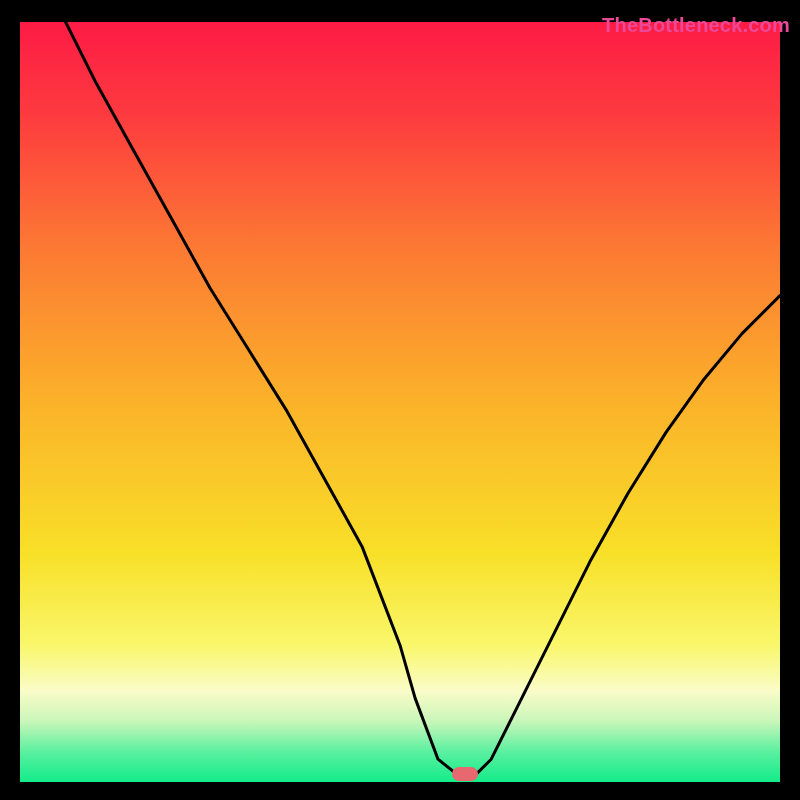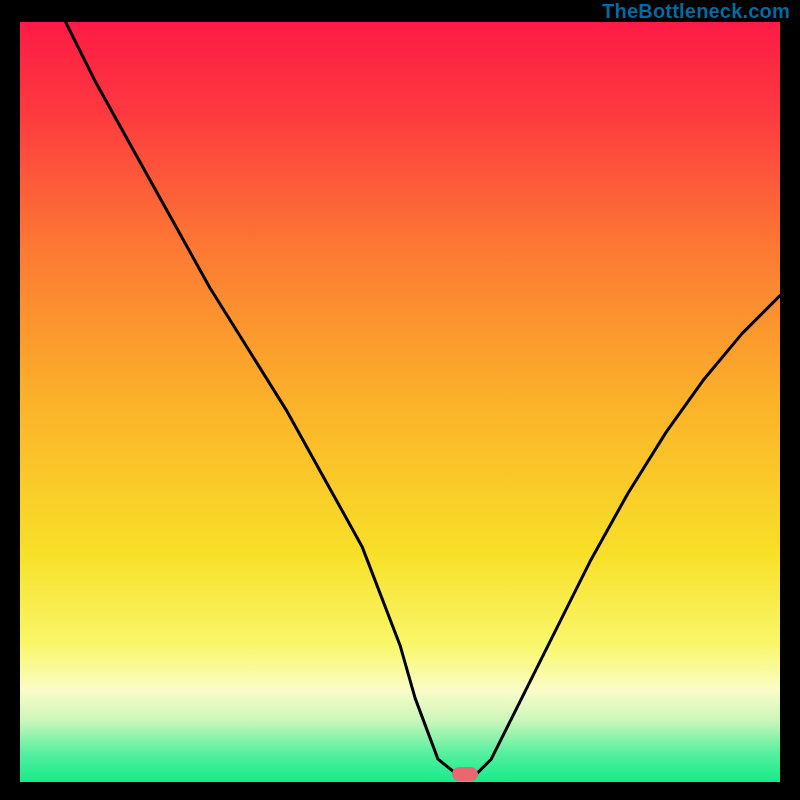--- a/index.html
+++ b/index.html
@@ -12,23 +12,23 @@
     overflow: hidden;
   }
   .stage {
     position: relative;
     width: 800px;
     height: 800px;
     background: #000;
   }
   .watermark {
     position: absolute;
-    top: 0;
+    top: 14px;
     right: 10px;
-    color: #0369a1;
+    color: #ec4899;
     font-size: 20px;
     font-weight: 600;
     letter-spacing: 0.2px;
     z-index: 10;
   }
   .plot {
     position: absolute;
     left: 20px;
     top: 22px;
     width: 760px;

